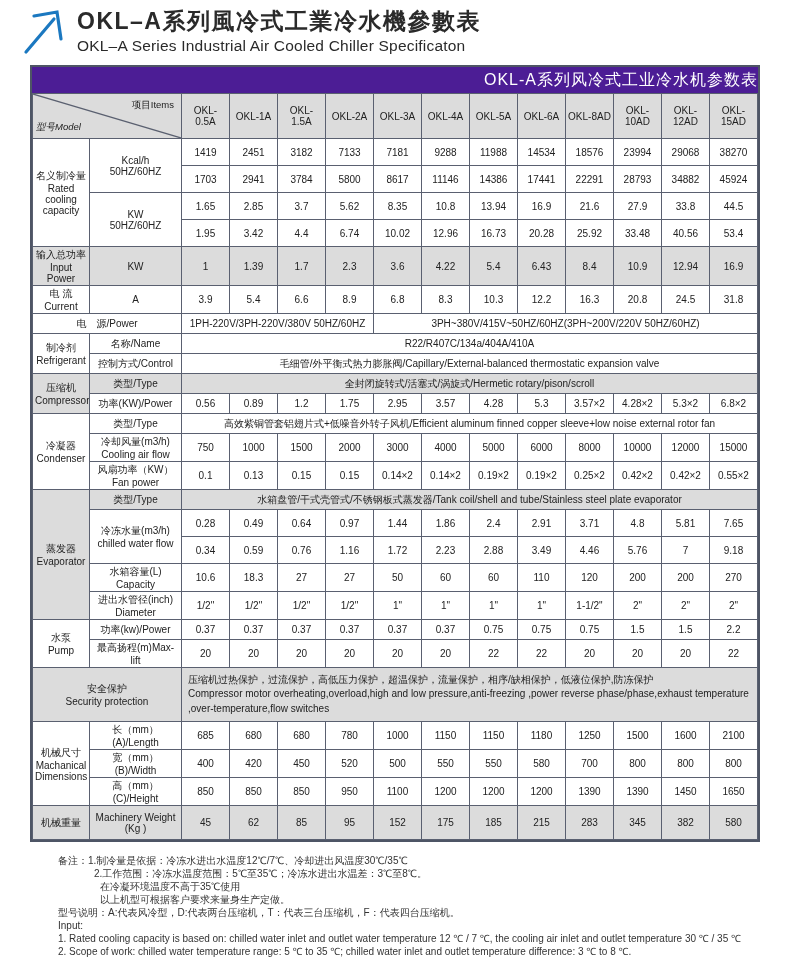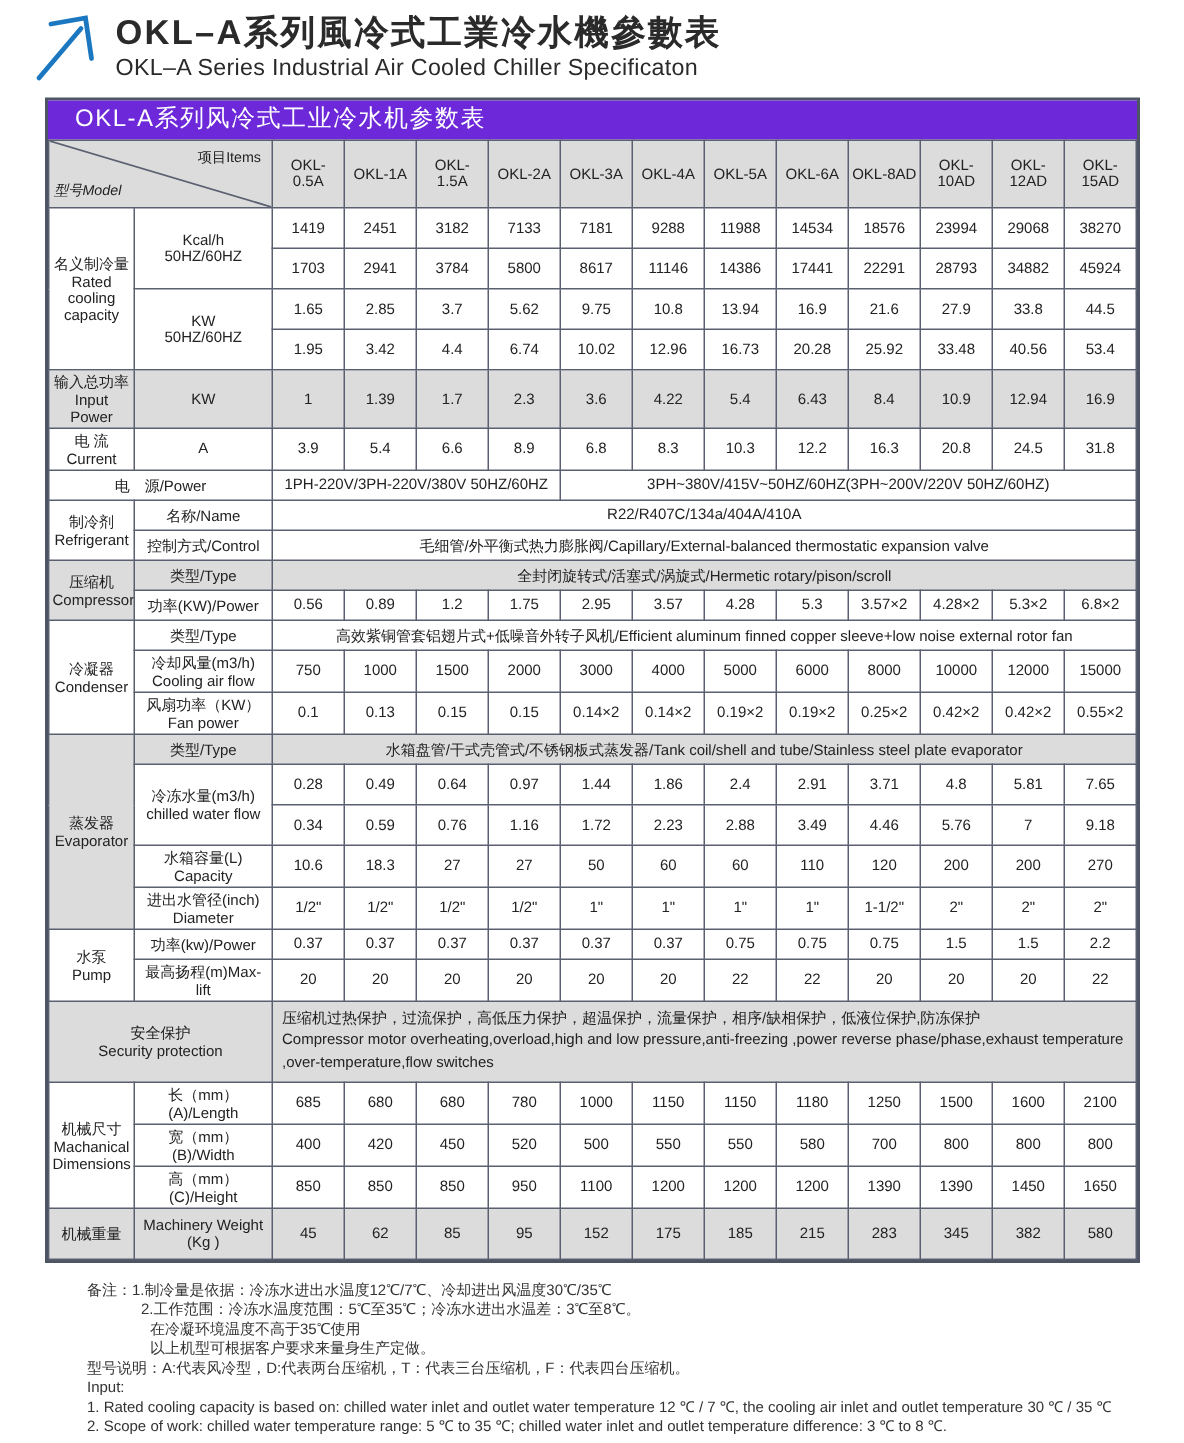--- a/index.html
+++ b/index.html
@@ -7,21 +7,21 @@
   .page{position:relative;width:789px;height:962px;}
 
   
   .hdr{display:flex;align-items:flex-start;margin:8px 0 0 22px;}
   .logo{width:46px;height:48px;margin-right:9px;flex:0 0 auto;}
   .t-zh{font-size:23px;font-weight:700;letter-spacing:1.5px;line-height:27px;color:#2a2a2a;}
   .t-en{font-size:15.5px;font-weight:400;letter-spacing:.2px;margin-top:2px;color:#2a2a2a;}
 
   
   .twrap{margin:9px 0 0 30px;width:730px;border:2px solid #4e5565;box-sizing:border-box;}
-  .tcap{height:26px;line-height:26px;text-align:left;background:#6d28d9;color:#fff;font-size:16px;letter-spacing:1px;padding-left:18px;}
+  .tcap{height:26px;line-height:26px;text-align:right;background:#4c1d95;color:#fff;font-size:16px;letter-spacing:1px;padding-left:18px;}
   table{width:100%;border-collapse:collapse;table-layout:fixed;font-size:10px;}
   th,td{border:1px solid #5a6070;text-align:center;vertical-align:middle;padding:1px 2px;white-space:pre-line;overflow:hidden;font-weight:400;}
   col.c0{width:57px;} col.c1{width:92px;}
   thead tr{height:26px;background:#DCDCDC;}
   tbody tr{height:20px;background:#fff;}
   tbody tr:nth-child(-n+6){height:27px;}
   tbody tr:nth-child(13),tbody tr:nth-child(14),tbody tr:nth-child(16),
   tbody tr:nth-child(17),tbody tr:nth-child(18),tbody tr:nth-child(19){height:27px;}
   tbody tr:nth-child(22){height:54px;}
   tbody tr:nth-child(26){height:34px;}
@@ -130,21 +130,21 @@
             <td>34882</td>
             <td>45924</td>
           </tr>
           <tr>
             <td rowspan="2" class="item">KW
 50HZ/60HZ</td>
             <td>1.65</td>
             <td>2.85</td>
             <td>3.7</td>
             <td>5.62</td>
-            <td>9.75</td>
+            <td>8.35</td>
             <td>10.8</td>
             <td>13.94</td>
             <td>16.9</td>
             <td>21.6</td>
             <td>27.9</td>
             <td>33.8</td>
             <td>44.5</td>
           </tr>
           <tr>
             <td>1.95</td>

